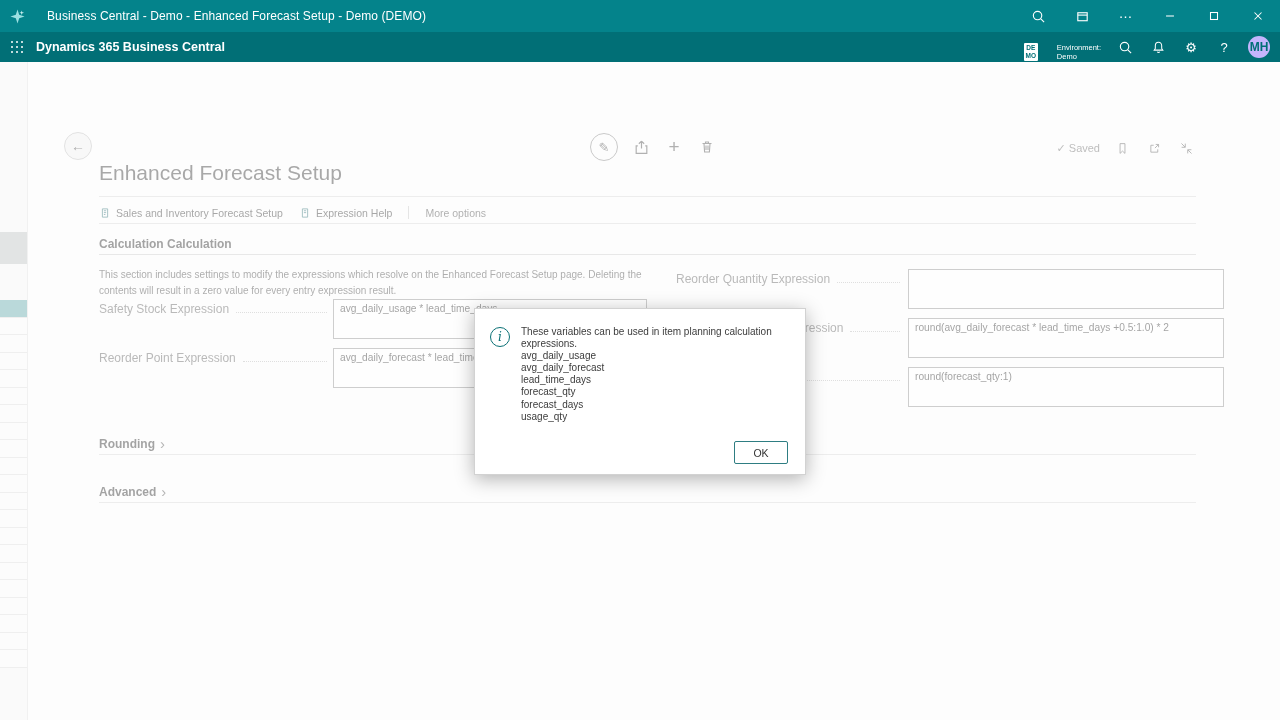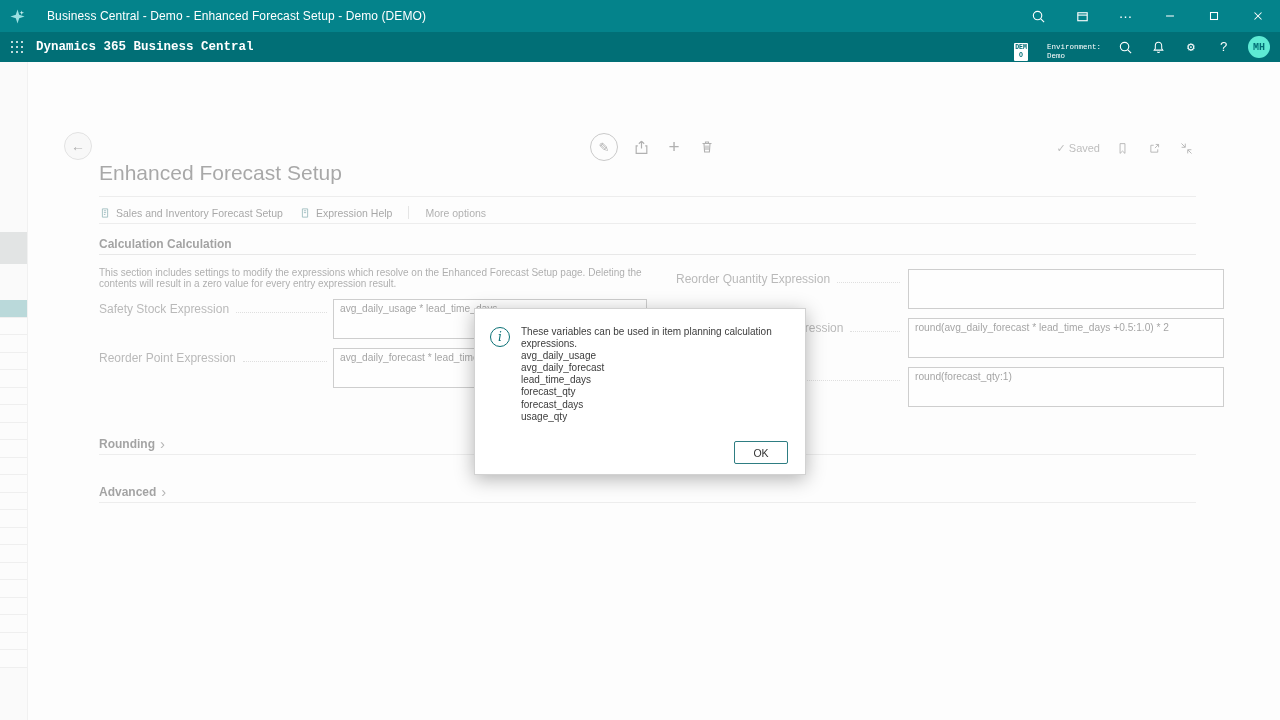--- a/index.html
+++ b/index.html
@@ -8,31 +8,31 @@
 
   
   .titlebar { position:absolute; top:0; left:0; width:100%; height:32px; background:#04838b; display:flex; align-items:center; color:#fff;gap:12px; }
   .tb-logo { margin-left:10px; display:flex; align-items:center; }
   .tb-title { margin-left:10px; font-size:12px; letter-spacing:.1px; }
   .tb-right { margin-left:auto; display:flex; align-items:center; height:100%; }
   .wbtn { width:44px; height:32px; display:flex; align-items:center; justify-content:center; color:#fff; cursor:default; }
   .wbtn.ellipsis { font-size:14px; letter-spacing:1px; padding-bottom:6px; }
 
   
-  .appbar { position:absolute; top:32px; left:0; width:100%; height:30px; background:#016f76; display:flex; align-items:center; color:#fff;font-family:Liberation Mono, monospace; }
+  .appbar { position:absolute; top:32px; left:0; width:100%; height:30px; background:#016f76; display:flex; align-items:center; color:#fff; }
   .waffle-btn { width:34px; height:30px; display:flex; align-items:center; justify-content:center; }
   .waffle { width:13px; height:13px; display:grid; grid-template-columns:repeat(3,1fr); gap:2.5px; }
   .waffle span { width:2.5px; height:2.5px; background:#fff; border-radius:50%; }
   .brand { font-size:12.5px; font-weight:700; margin-left:2px; }
   .ab-right { margin-left:auto; display:flex; align-items:center; gap:15px; margin-right:10px; }
   .env { display:flex; align-items:flex-end; gap:19px;margin-top:10px; }
   .env-badge { width:14px; min-height:18px; background:#fff; color:#016f76; font-size:6.5px; font-weight:700; line-height:8px; text-align:center; padding:1px 0; word-break:break-all; border-radius:1px; }
   .env-text { font-size:7.5px; line-height:9px; }
   .ab-icon { width:18px; height:18px; display:flex; align-items:center; justify-content:center; font-size:13px; }
-  .avatar { width:22px; height:22px; border-radius:50%; background:#5eead4; color:#016f76; font-size:10px; font-weight:700; display:flex; align-items:center; justify-content:center; }
+  .avatar { width:22px; height:22px; border-radius:50%; background:#c4b5fd; color:#016f76; font-size:12px; font-weight:700; display:flex; align-items:center; justify-content:center; }
 
   
   .content { position:absolute; top:62px; left:0; right:0; bottom:0; background:#f2f2f2; }
   .page { position:absolute; top:0; left:27px; right:0; bottom:0; background:#fbfbfb; border-left:1px solid #e2e2e2; }
 
   
   .left-strip { position:absolute; top:0; left:0; width:27px; bottom:0; background:#f4f4f4; }
   .strip-block { position:absolute; top:170px; left:0; right:0; height:32px; background:#c2c6c6; }
   .strip-rows { position:absolute; top:238px; left:0; right:0; }
   .bg-row { height:17.5px; background:#f8f8f8; border-bottom:1px solid #ddd; }
@@ -54,21 +54,21 @@
   .hr { position:absolute; left:71px; right:84px; height:1px; background:#d9d9d9; }
 
   
   .actionbar { position:absolute; left:71px; top:140px; height:21px; display:flex; align-items:center; gap:16px; font-size:10.5px; color:#474747; }
   .action-item { display:flex; align-items:center; gap:5px; }
   .action-item svg { color:#35767a; }
   .vsep { width:1px; height:13px; background:#c9c9c9; }
   .more-options { color:#5a5a5a; }
 
   .section-title { position:absolute; left:71px; top:175px; font-size:12px; font-weight:700; color:#3f3f3f; }
-  .description { position:absolute; left:71px; top:205px; width:560px; font-size:10px; line-height:11px; color:#565656; }
+  .description { position:absolute; left:71px; top:205px; width:560px; font-size:10px; line-height:16px; color:#565656; }
 
   
   .label-row { position:absolute; display:flex; align-items:flex-end; height:13px; font-size:12px; color:#6d6d6d; }
   .label-row .leader { flex:1; border-bottom:1.5px dotted #bdbdbd; margin:0 4px 3px 7px; }
   .fld-input { position:absolute; background:#fcfcfc; border:1px solid #9a9a9a; font-size:10.2px; color:#3f3f3f; padding:3px 6px; line-height:12px; overflow:hidden; }
 
   
   .group-hdr { position:absolute; left:71px; display:flex; align-items:center; gap:5px; font-size:12px; font-weight:700; color:#3f3f3f; }
   .group-hdr .chev { font-size:15px; font-weight:400; color:#666; line-height:10px; }
 

